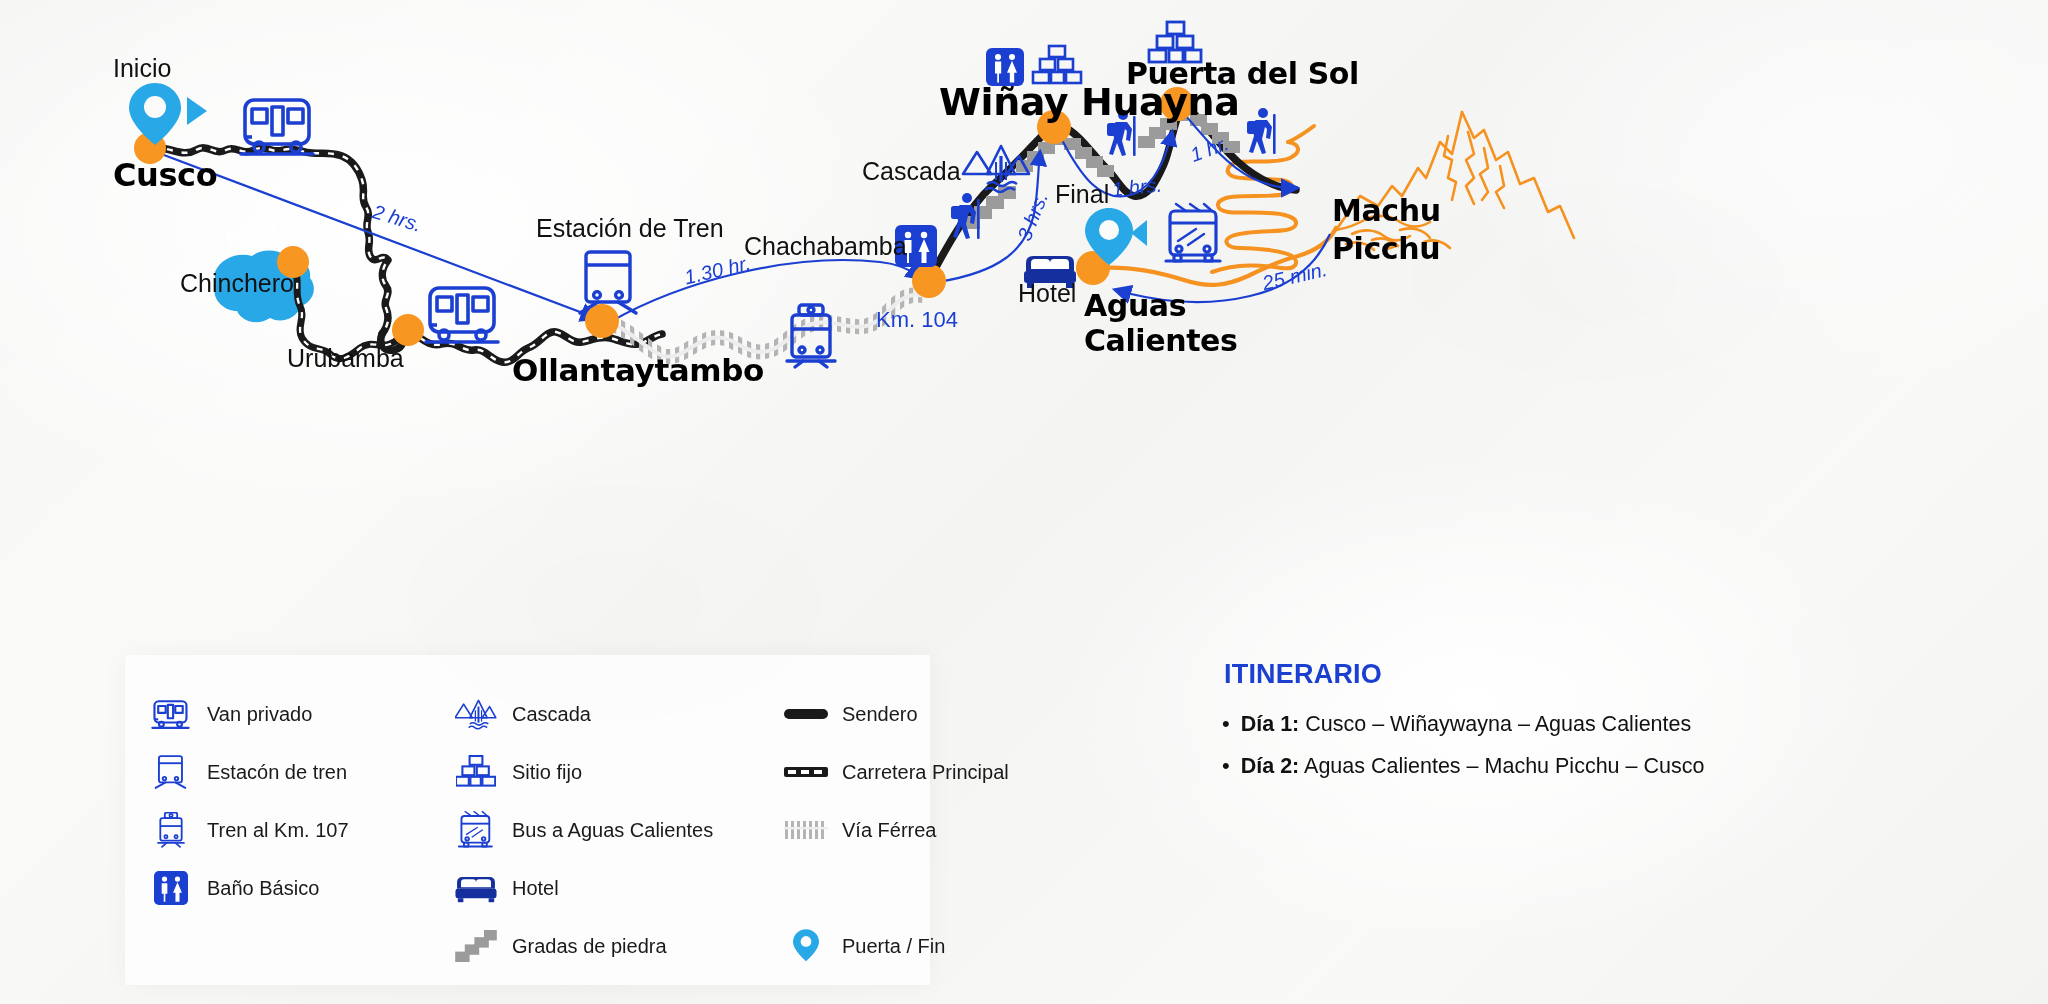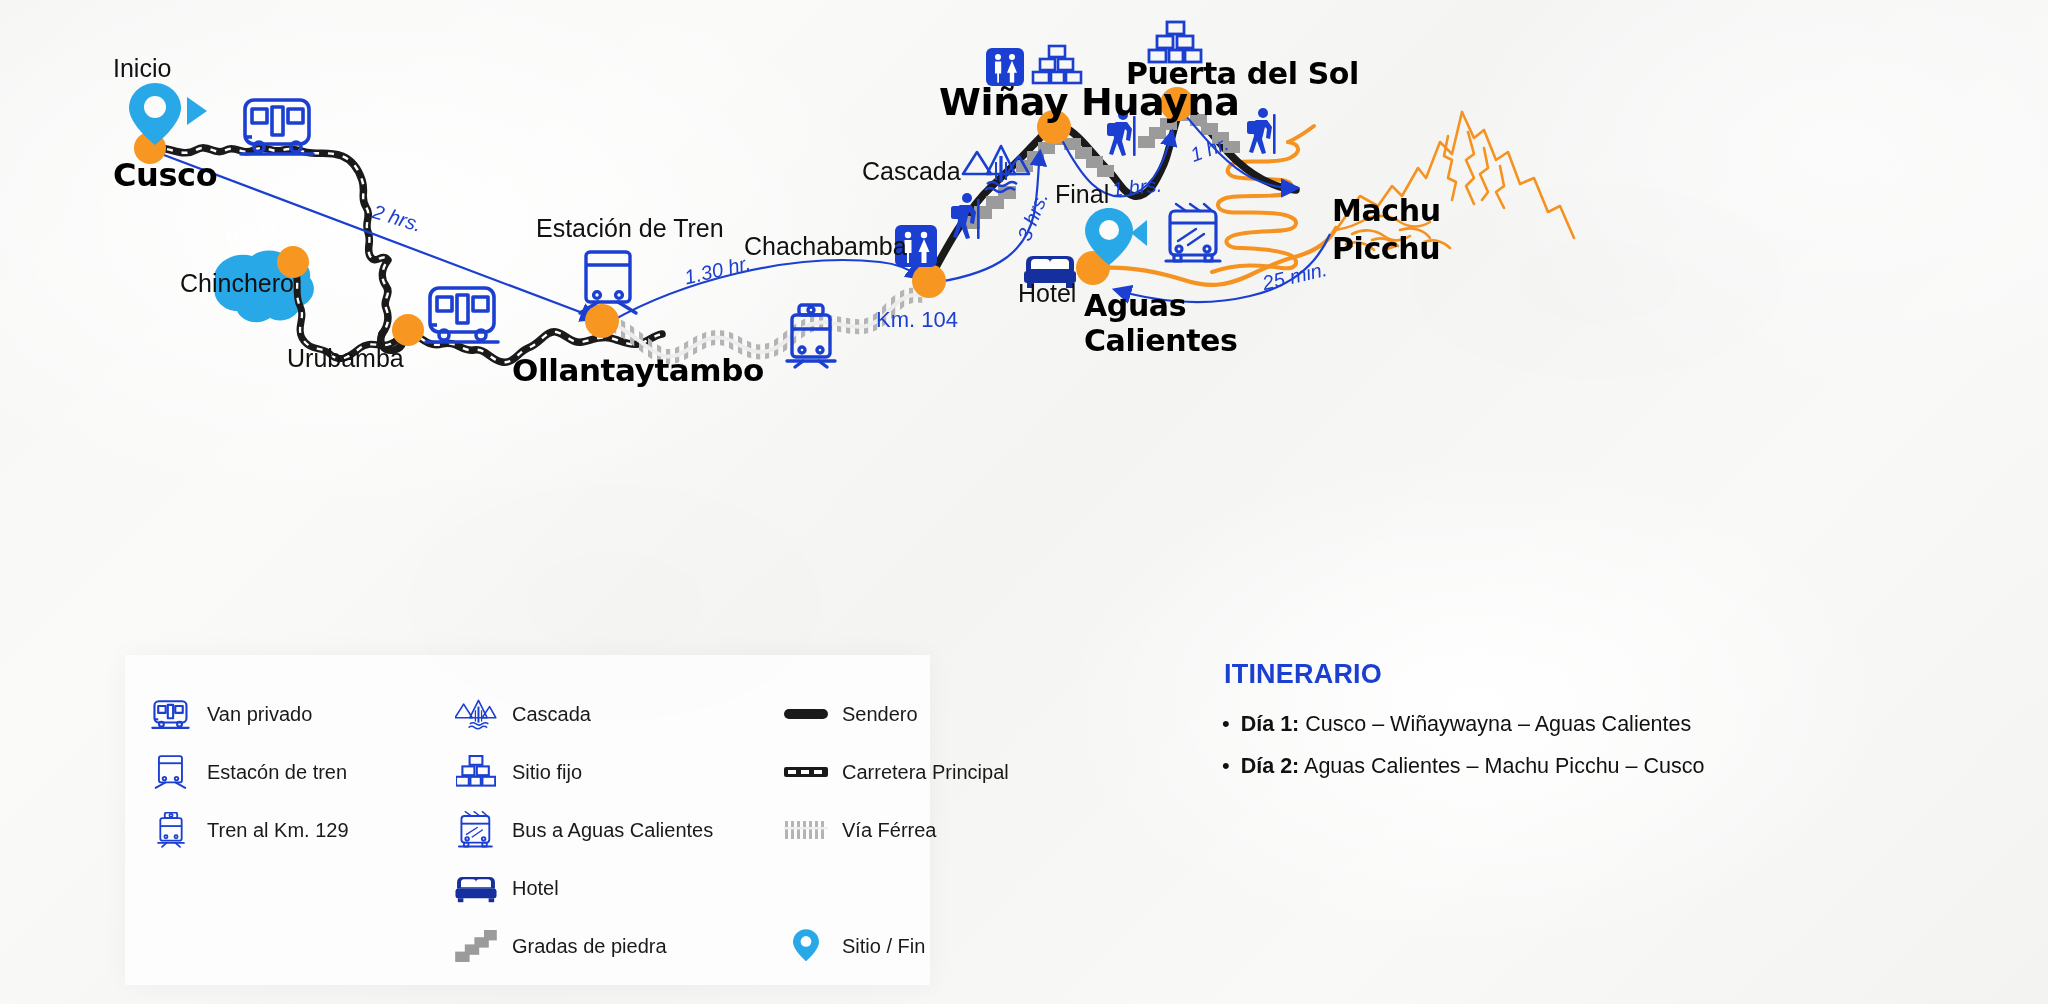--- a/index.html
+++ b/index.html
@@ -487,23 +487,35 @@
             <rect x="12" y="1" width="22" height="10" rx="3"></rect>
               <circle cx="23" cy="6" r="2.8"></circle>
             <rect x="4" y="11" width="38" height="40" rx="4"></rect>
               <path d="M4,25 H42"></path>
             <circle cx="14" cy="44" r="2.8"></circle>
               <circle cx="32" cy="44" r="2.8"></circle>
             <path d="M0,55 H46" stroke-linecap="round"></path>
             <path d="M7,62 L15,55 M39,62 L31,55" stroke-linecap="round"></path>
           </svg>
         </span>
-        <span class="leg-text">Tren al Km. 129</span>
-      </div>
-
+        <span class="leg-text">Tren al Km. 107</span>
+      </div>
+
+      <div class="leg-item" style="grid-column:1; grid-row:4;">
+        <span class="leg-icon">
+          <svg width="34" height="34" viewBox="0 0 42 42">
+            <rect x="0" y="0" width="42" height="42" rx="6" fill="#1b3fd1"></rect>
+            <circle cx="13" cy="10" r="3.2" fill="#fff"></circle>
+            <path d="M9.5,15 h7 v13 h-2.5 v10 h-2 v-10 h-2.5z" fill="#fff"></path>
+            <circle cx="29" cy="10" r="3.2" fill="#fff"></circle>
+            <path d="M29,14 l5.5,13 h-11z M26.5,27 h5 v11 h-5z" fill="#fff"></path>
+          </svg>
+        </span>
+        <span class="leg-text">Baño Básico</span>
+      </div>
 
 
       <div class="leg-item" style="grid-column:2; grid-row:1;">
         <span class="leg-icon">
           <svg width="42" height="34" viewBox="0 0 68 52" stroke="#1b3fd1" stroke-width="2.6" fill="none" stroke-linejoin="round">
             <path d="M0,32 L14,10 L28,32 Z"></path>
               <path d="M24,32 L38,4 L52,32 Z"></path>
               <path d="M44,32 L56,14 L66,32 Z"></path>
             <path d="M38,14 L38,40" stroke-width="3.2"></path>
             <path d="M33,20 L33,38 M43,20 L43,38" stroke-width="2"></path>
@@ -611,21 +623,21 @@
       </div>
 
 
       <div class="leg-item" style="grid-column:3; grid-row:5;">
         <span class="leg-icon">
           <svg width="26" height="34" viewBox="0 0 34 44">
             <path d="M17,0 C7.6,0 0,7.4 0,16.6 C0,28 17,42 17,42 C17,42 34,28 34,16.6 C34,7.4 26.4,0 17,0 Z" fill="#29a8e8"></path>
             <circle cx="17" cy="16" r="7" fill="#fdfdfd"></circle>
           </svg>
         </span>
-        <span class="leg-text">Sitio / Fin</span>
+        <span class="leg-text">Puerta / Fin</span>
       </div>
 
     </div>
   </div>
 
   <div id="itinerary">
     <div id="itin-title">ITINERARIO</div>
 
     <div class="itin-row">
       <span class="itin-bullet">•</span>

